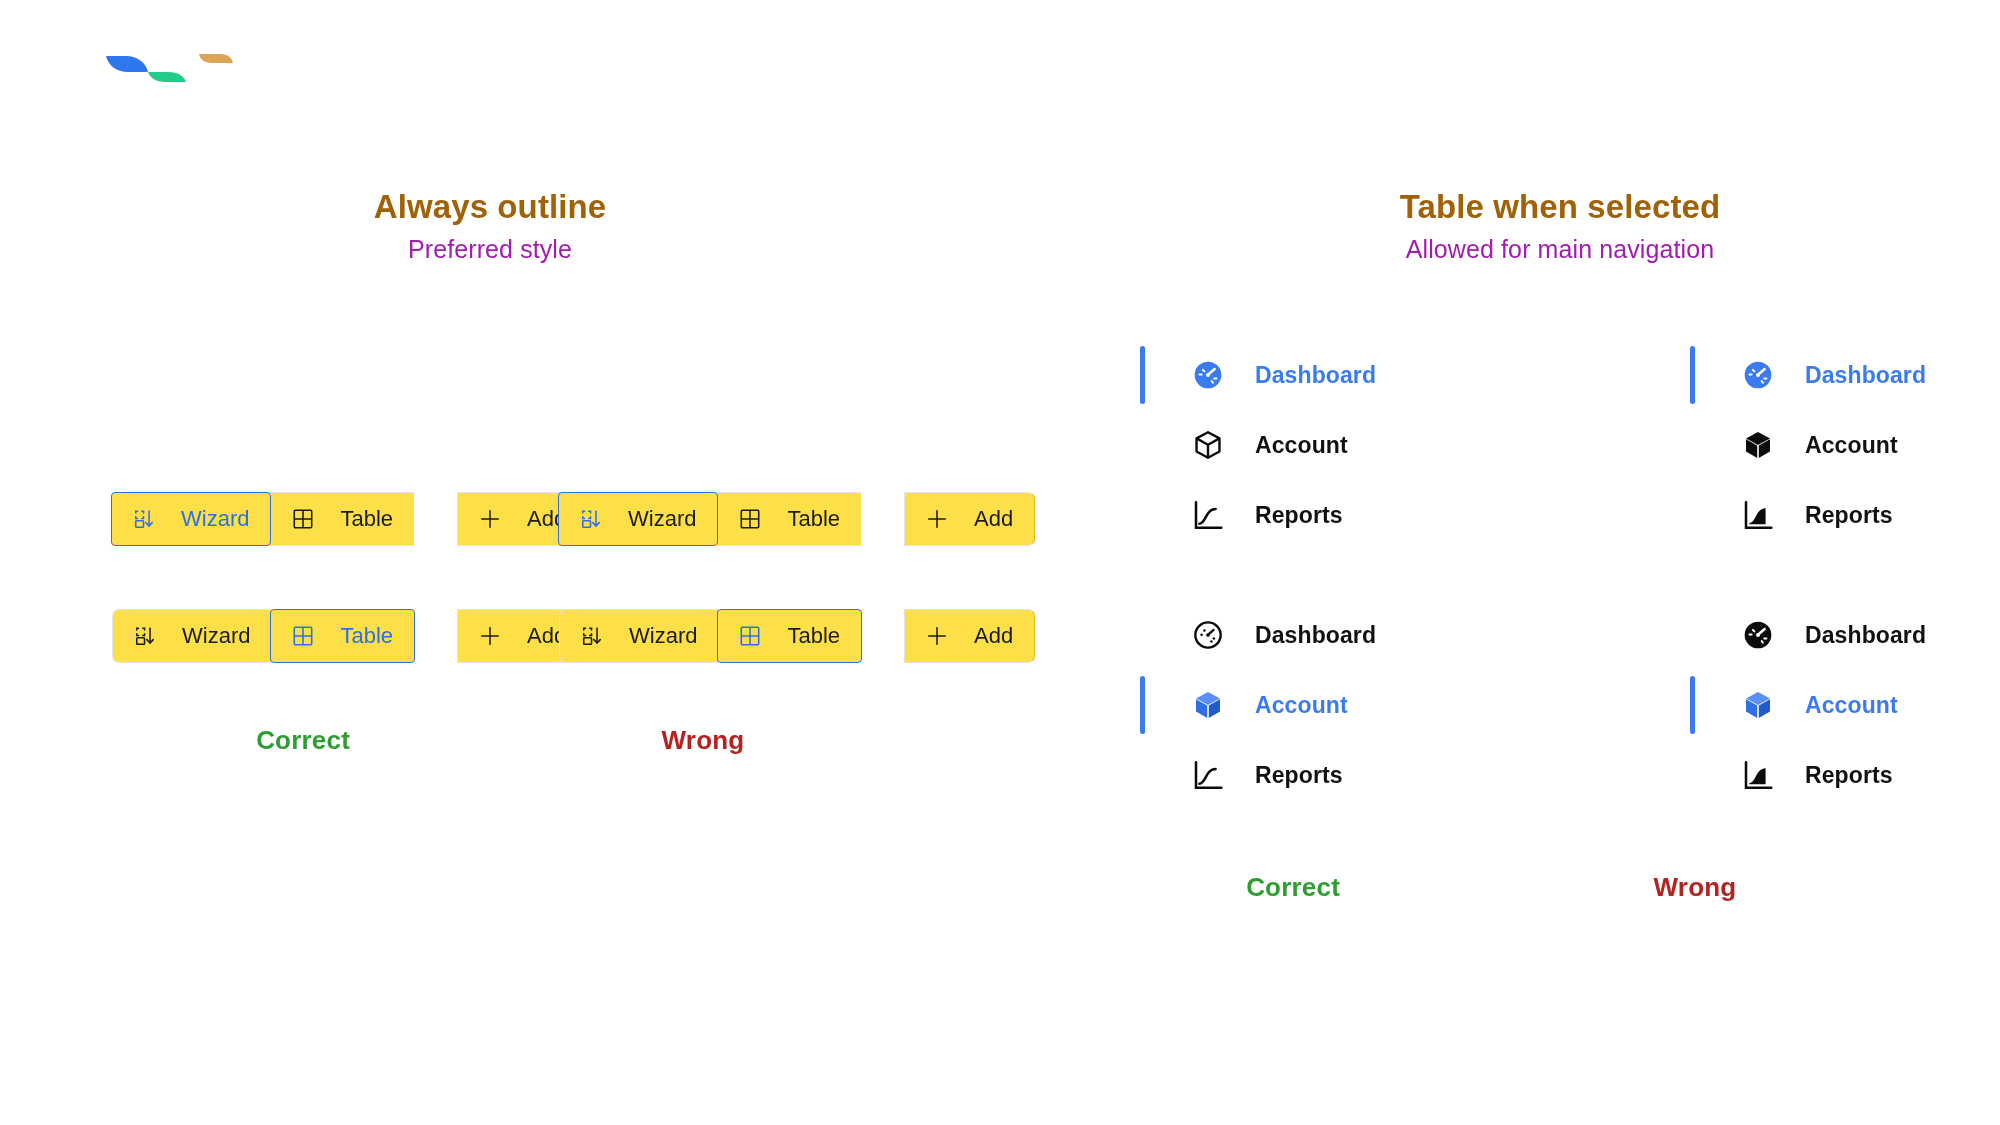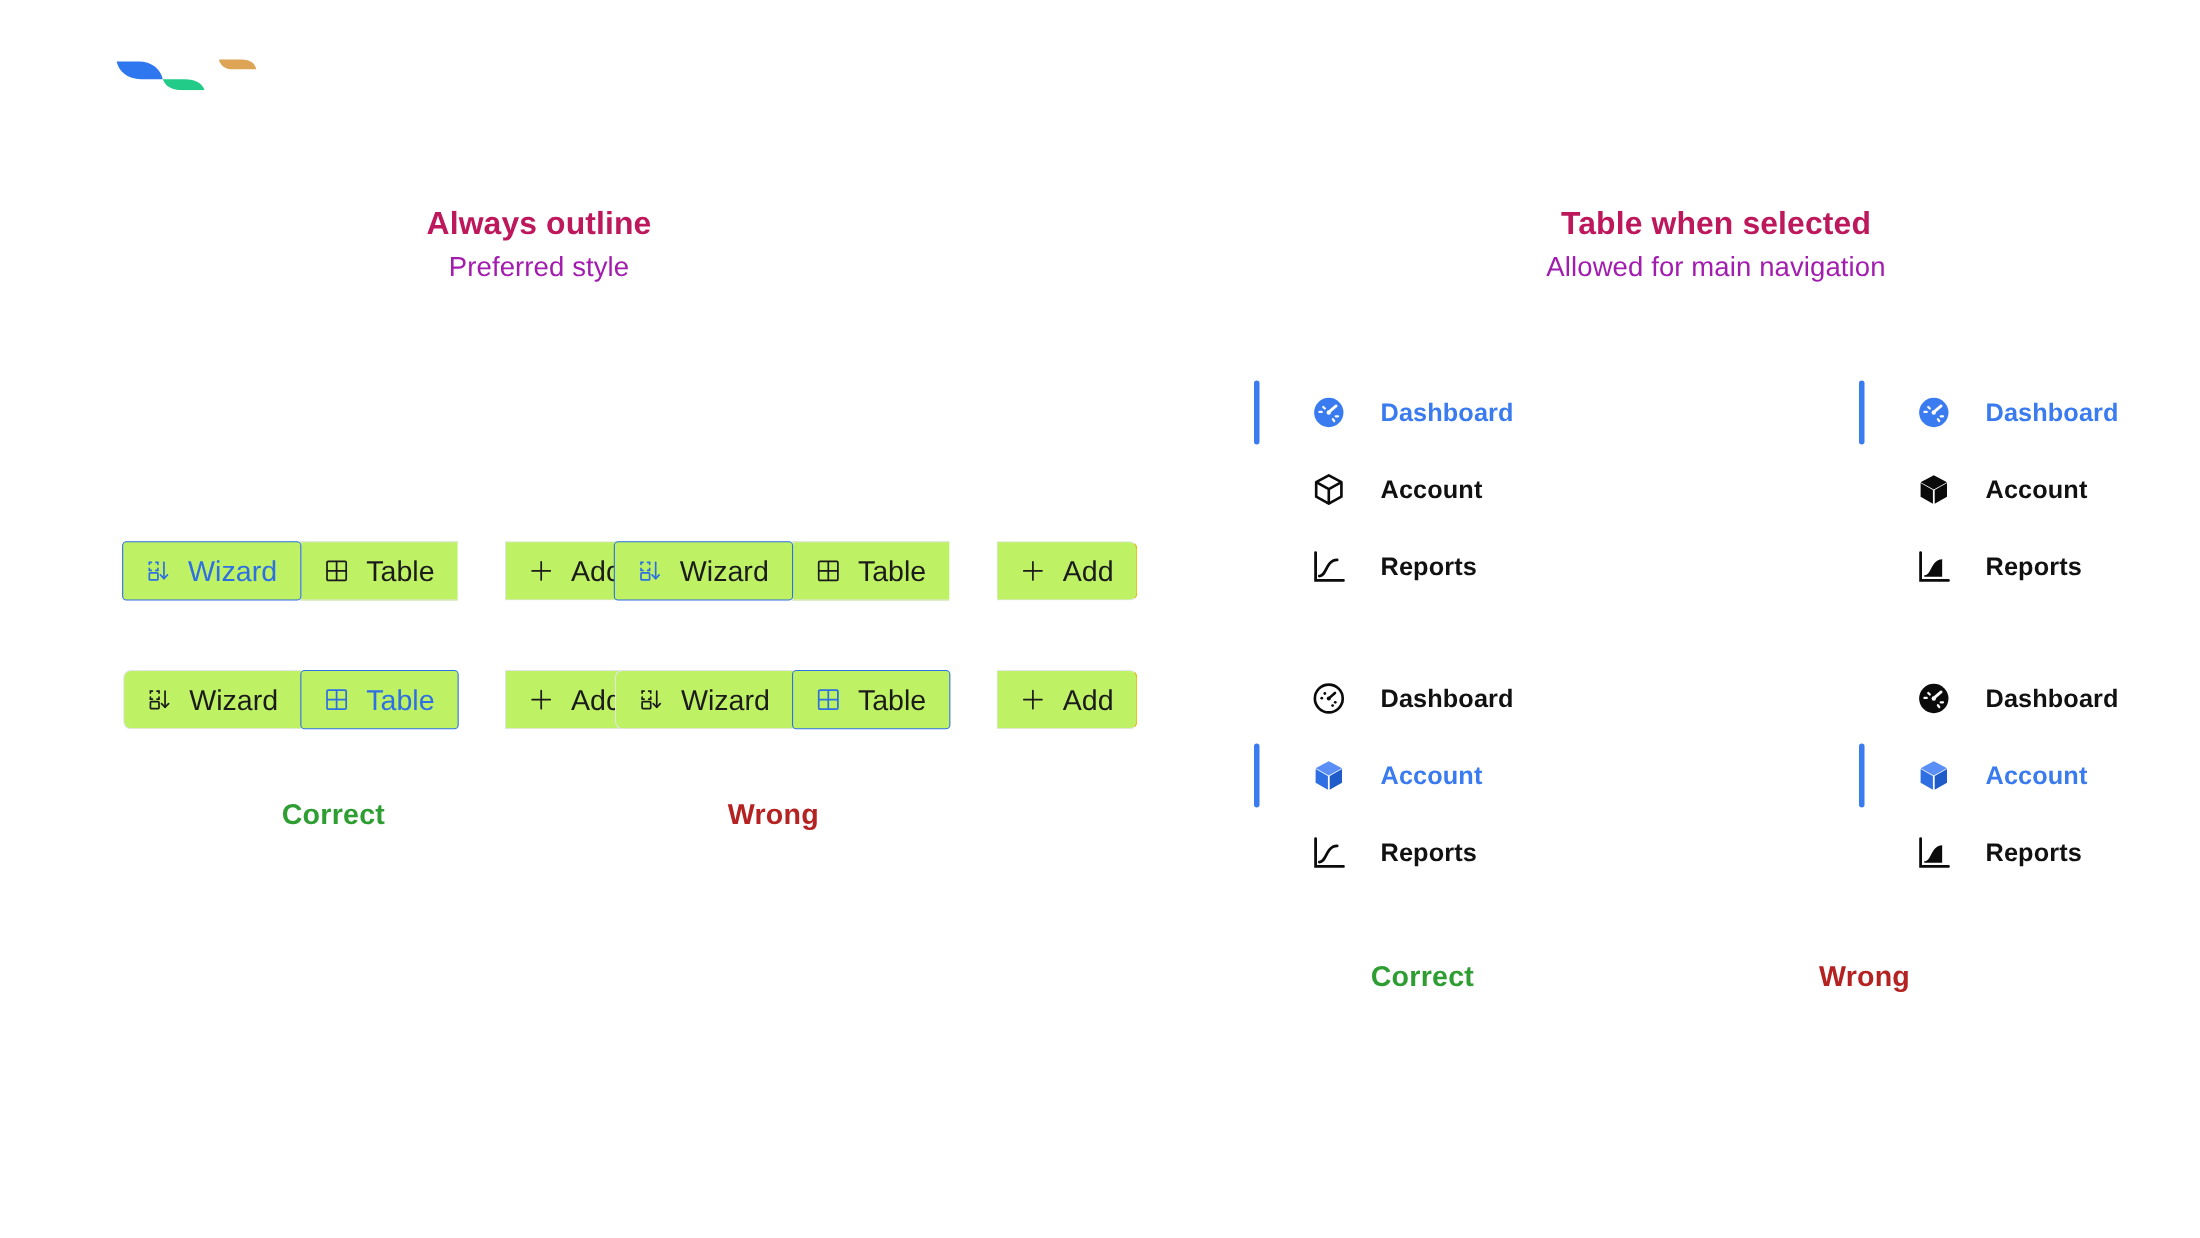--- a/index.html
+++ b/index.html
@@ -40,23 +40,23 @@
     margin-top: 10px;
   }
 
   
   .col-head {
     position: absolute;
     text-align: center;
     line-height: 1.32;
   }
   .col-head .title {
-    font-size: 29px;
+    font-size: 33px;
     font-weight: bold;
-    color: #be185d;
+    color: #a16207;
     letter-spacing: 0.1px;
   }
   .col-head .sub {
     font-size: 25px;
     font-weight: 400;
     color: #a21caf;
     letter-spacing: 0.1px;
     margin-top: 4px;
   }
   #head-left  { left: 260px;  top: 185px; width: 460px; }
@@ -66,28 +66,28 @@
   .btn-group {
     position: absolute;
     display: flex;
     align-items: stretch;
     height: 54px;
   }
   .seg {
     position: relative;
     display: flex;
     align-items: center;
-    gap: 16px;
+    gap: 26px;
     padding: 0 21px;
     box-sizing: border-box;
     height: 54px;
-    background: #bef264;
+    background: #fde047;
     border: 1px solid #e2e4e7;
     border-right: none;
-    font-size: 26px;
+    font-size: 22px;
     color: #1b1b1b;
     white-space: nowrap;
     cursor: pointer;
     z-index: 1;
   }
   .seg:first-child {
     border-radius: 7px 0 0 7px;
   }
   .seg:last-child {
     border-right: 1px solid #eab308;

